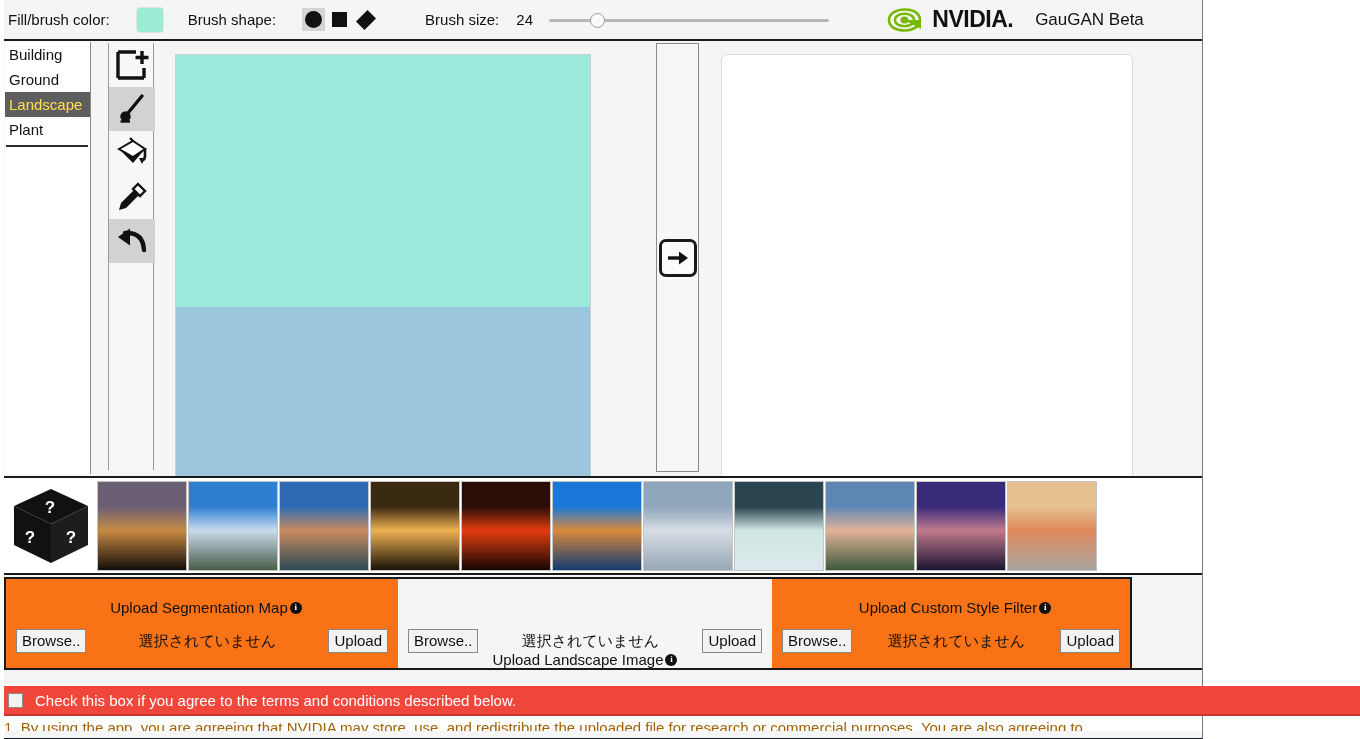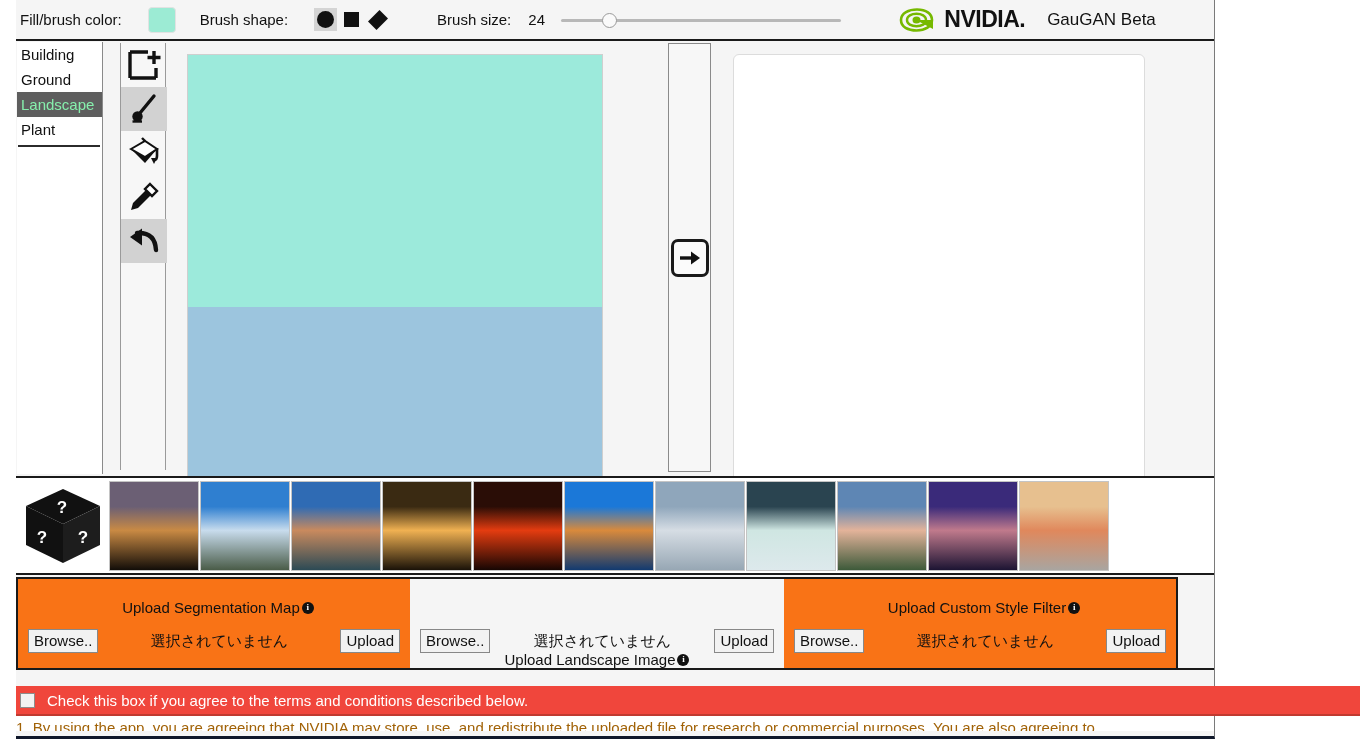--- a/index.html
+++ b/index.html
@@ -11,25 +11,25 @@
     overflow: hidden;
   }
   #app {
     position: relative;
     width: 1360px; height: 739px;
     background: #ffffff;
   }
   
   .frame {
     position: absolute;
-    left: 16px; top: 0;
+    left: 4px; top: 0;
     width: 1199px; height: 739px;
     background: #f5f5f5;
     border-right: 1px solid #7a7a7a;
-    border-bottom: 3px solid #0f172a;
+    border-bottom: 1px solid #0f172a;
   }
 
   
   .toolbar {
     position: absolute;
     left: 0; top: 0;
     width: 1198px; height: 41px;
     background: #f5f5f5;
     border-bottom: 2px solid #1a1a1a;
     display: flex;
@@ -100,21 +100,21 @@
     background: #ffffff;
     border-right: 1px solid #8a8a8a;
   }
   .label-item {
     height: 25px;
     line-height: 25px;
     padding-left: 4px;
     font-size: 15px;
     color: #111;
   }
-  .label-item.sel { background: #5e5e5e; color: #86efac; }
+  .label-item.sel { background: #5e5e5e; color: #fde047; }
   .label-rule {
     margin: 3px 2px 0 1px;
     border-bottom: 2px solid #2b2b2b;
   }
 
   
   .toolcol {
     position: absolute;
     left: 104px; top: 2px;
     width: 46px; height: 427px;
@@ -457,21 +457,21 @@
           <div class="ubox-title">
             <span>Upload Landscape Image</span>
             <span class="info-i">i</span>
           </div>
           <div class="ubox-row">
             <span class="btn">Browse..</span>
             <span class="nofile">選択されていません</span>
             <span class="btn">Upload</span>
           </div>
         </div>
-        <div class="ubox grey" style="width: 394px;">
+        <div class="ubox grey" style="width: 360px;">
           <div class="ubox-title">
             <span>Upload Custom Style Filter</span>
             <span class="info-i">i</span>
           </div>
           <div class="ubox-row">
             <span class="btn">Browse..</span>
             <span class="nofile">選択されていません</span>
             <span class="btn">Upload</span>
           </div>
         </div>

